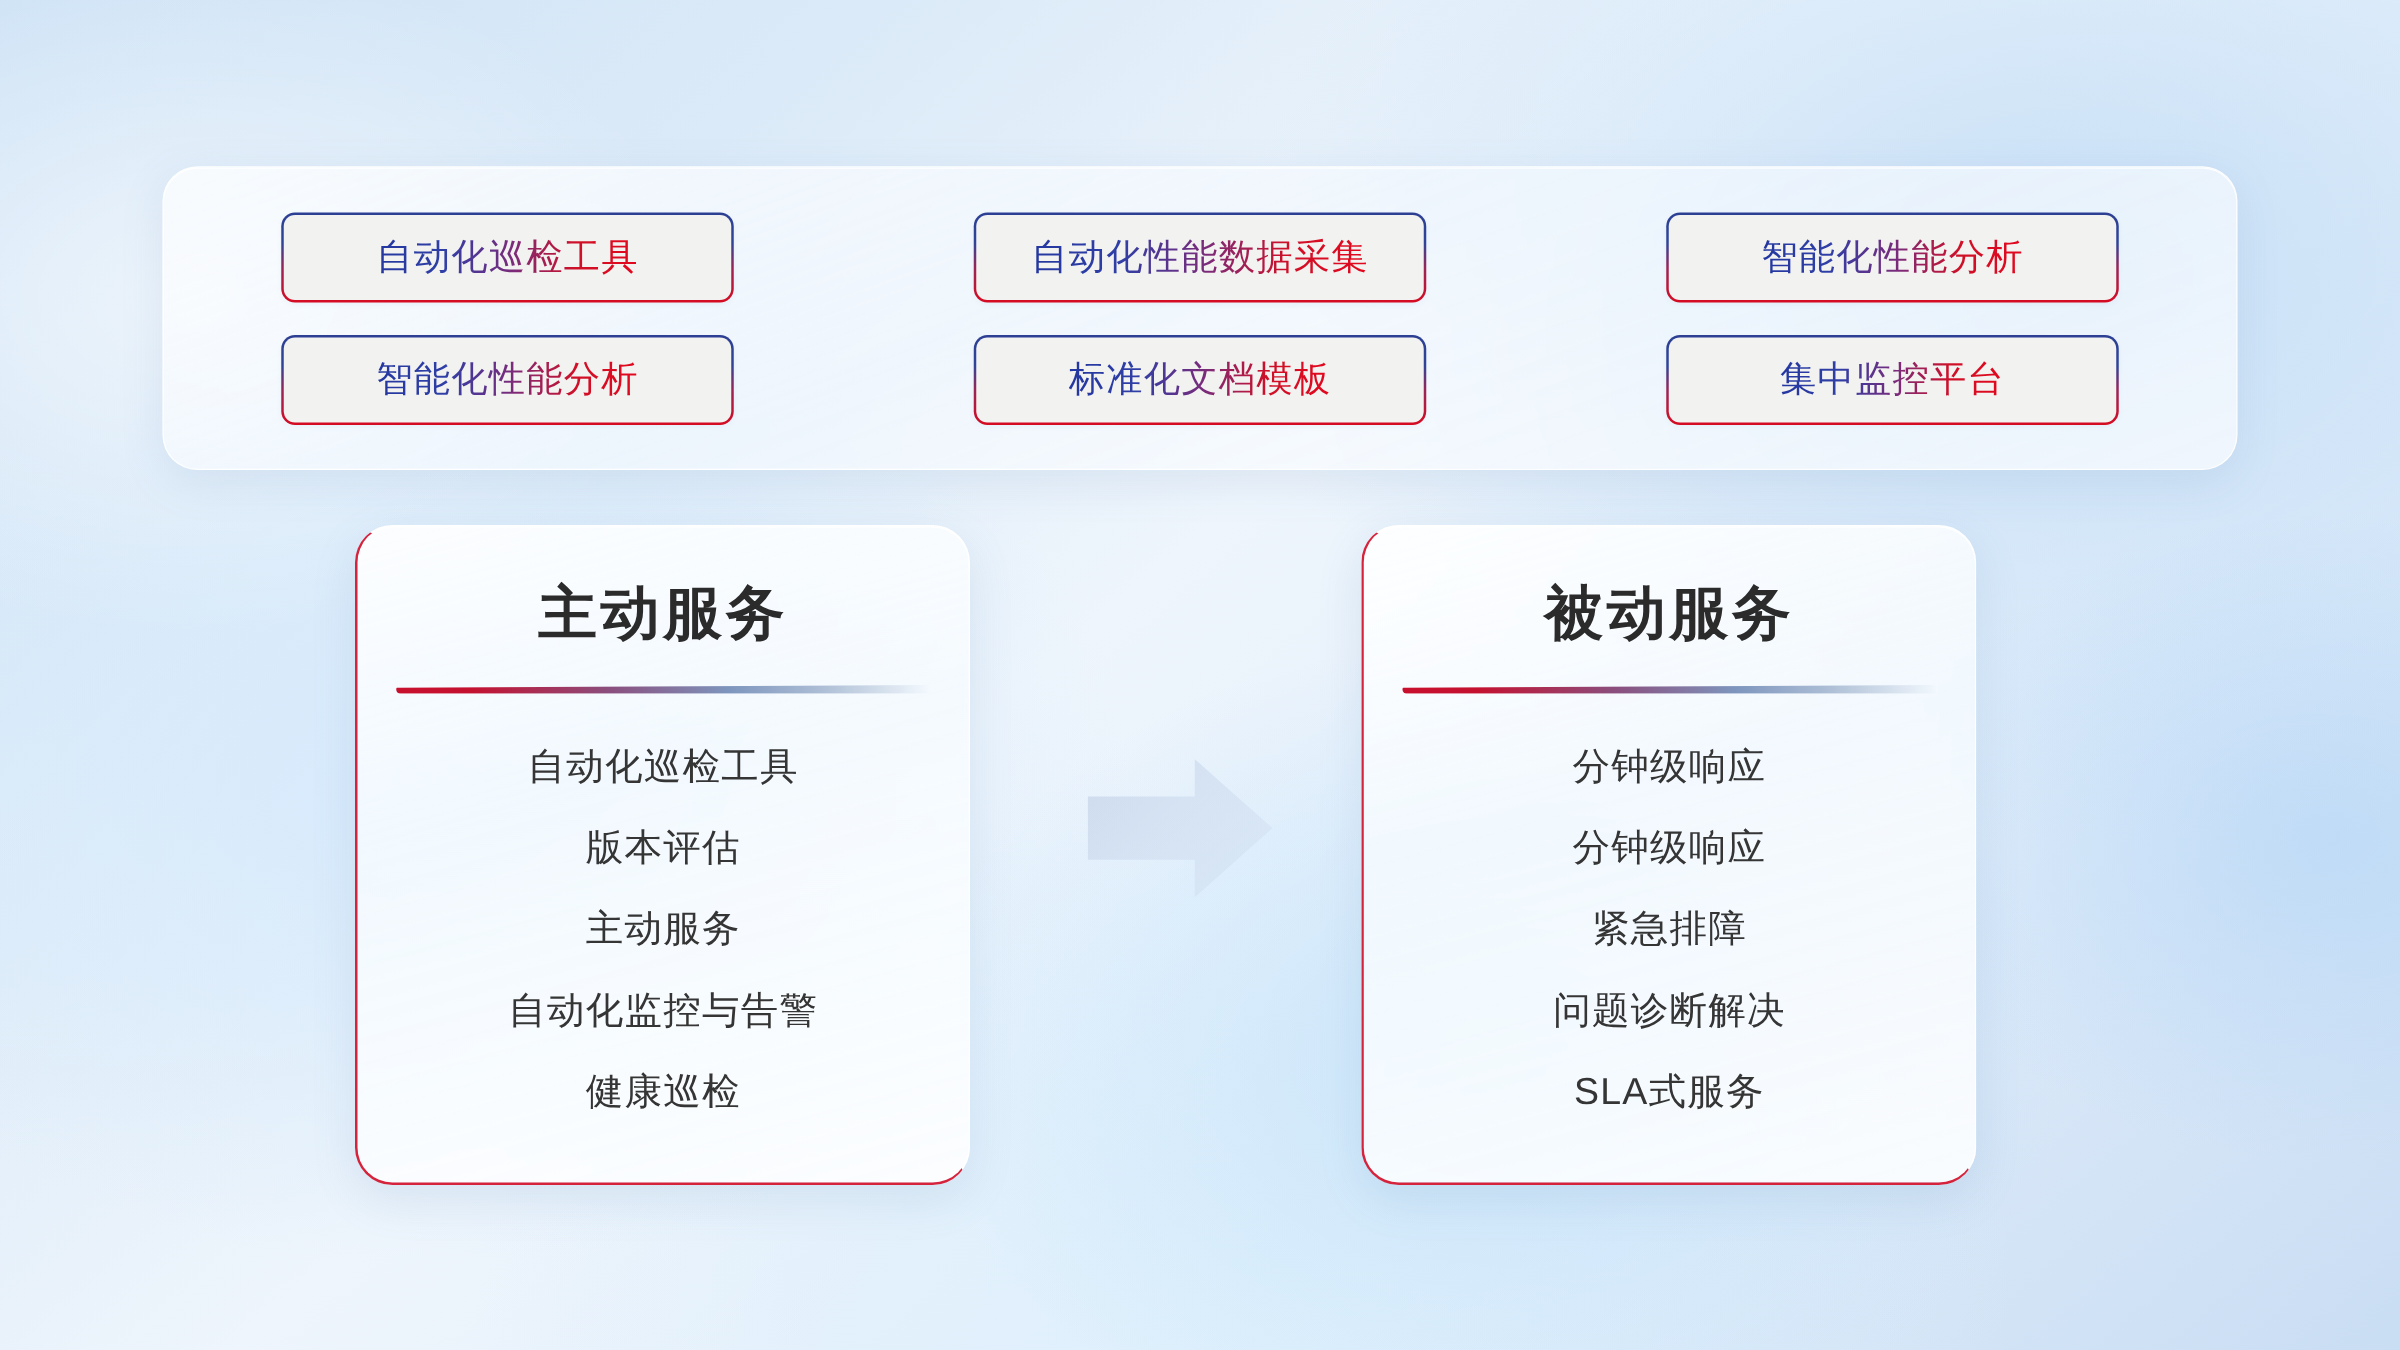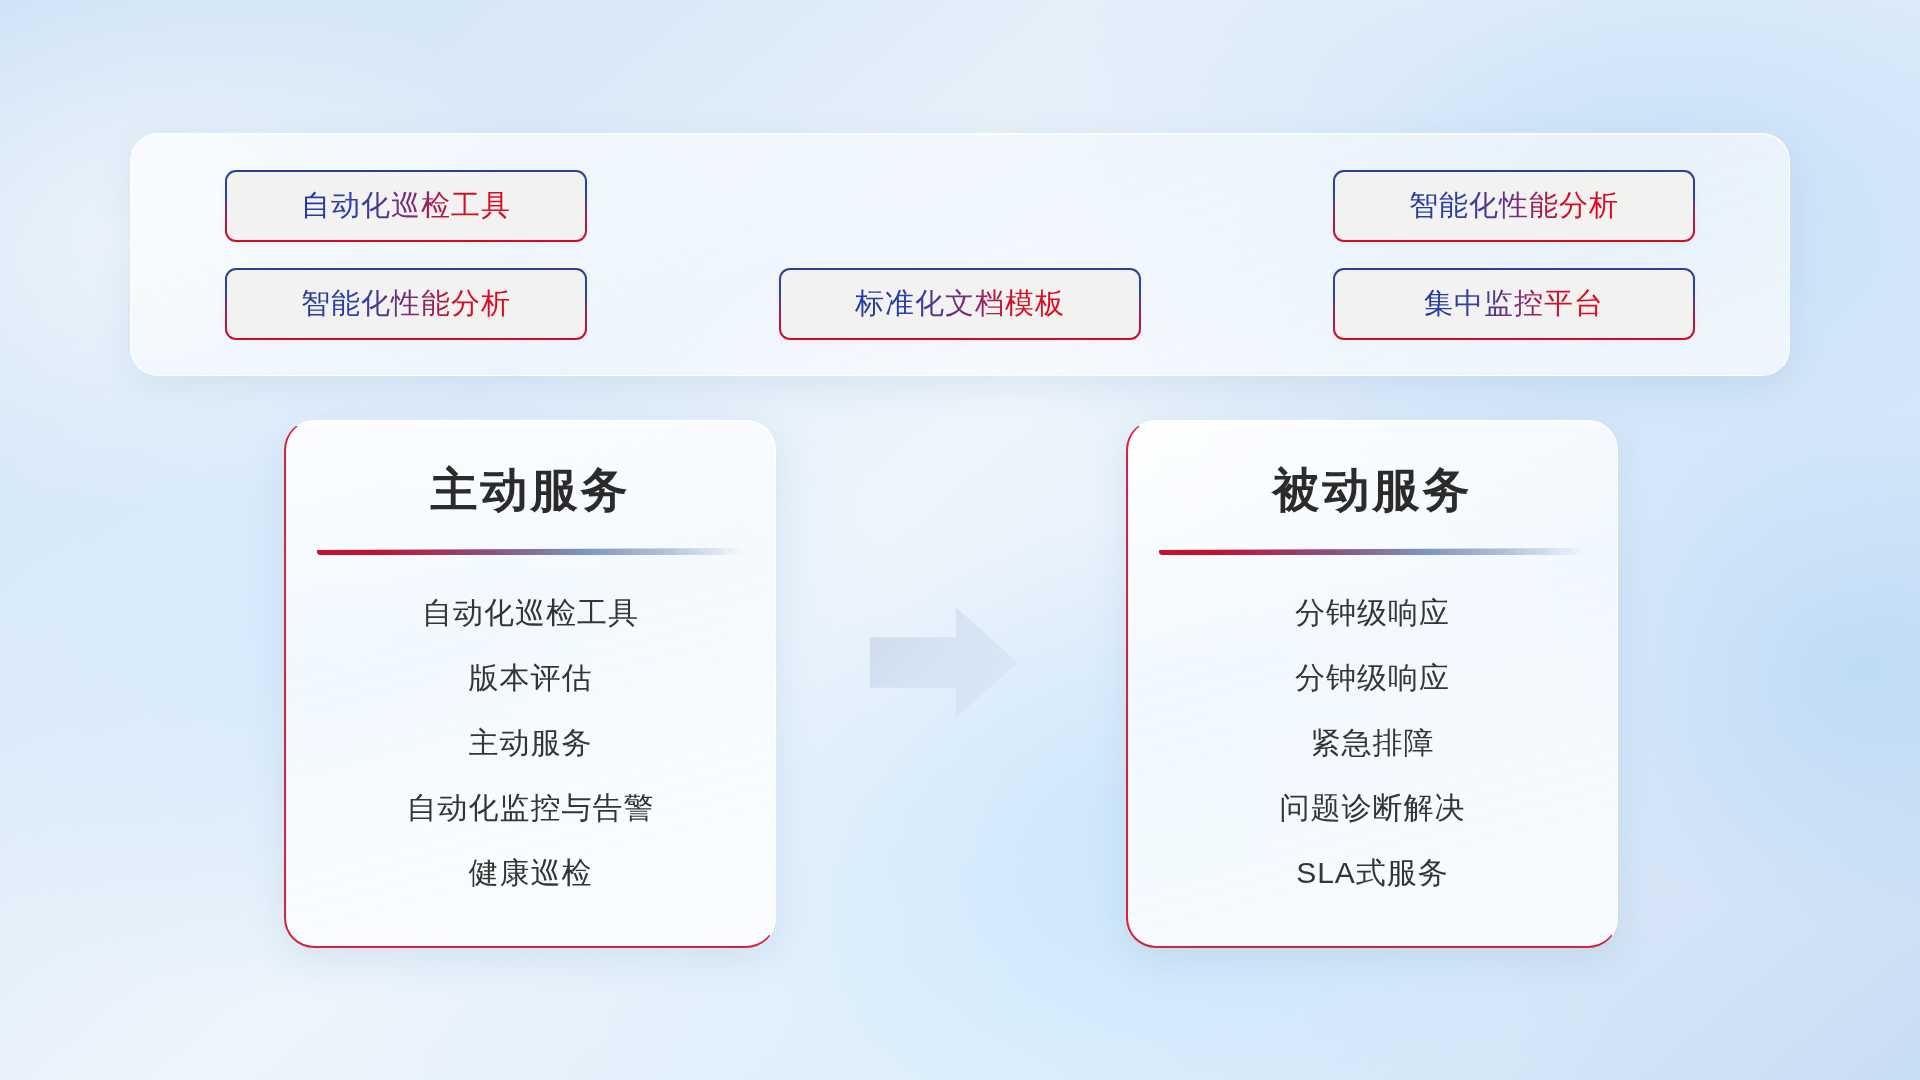--- a/index.html
+++ b/index.html
@@ -117,21 +117,21 @@
     background: linear-gradient(165deg, rgba(255,255,255,0.9) 0%, rgba(248,252,255,0.78) 40%, rgba(255,255,255,0.86) 100%);
     border: 1px solid rgba(255,255,255,0.9);
     border-left: 2px solid #d6233c;
     border-bottom: 2px solid #d6233c;
     box-shadow: 0 12px 36px rgba(92,134,180,0.14), inset 0 1px 0 rgba(255,255,255,0.95);
     box-sizing: border-box;
     backdrop-filter: blur(2px);
     overflow: hidden;
   }
   #card-active  { left: 284px; }
-  #card-passive { left: 1126px; }
+  #card-passive { left: 1089px; }
 
   .card-title {
     margin-top: 38px;
     text-align: center;
     font-size: 47px;
     font-weight: bold;
     color: #2b2b2b;
     letter-spacing: 3px;
   }
   .card-divider {
@@ -171,20 +171,23 @@
 </head>
 <body>
 
 <div id="slide">
 
   <div id="capability-panel">
 
     <div class="pill-row row-1">
       <div class="pill">
         <span class="pill-label">自动化巡检工具</span>
+      </div>
+      <div class="pill">
+        <span class="pill-label">自动化性能数据采集</span>
       </div>
       <div class="pill">
         <span class="pill-label">智能化性能分析</span>
       </div>
     </div>
 
     <div class="pill-row row-2">
       <div class="pill">
         <span class="pill-label">智能化性能分析</span>
       </div>

